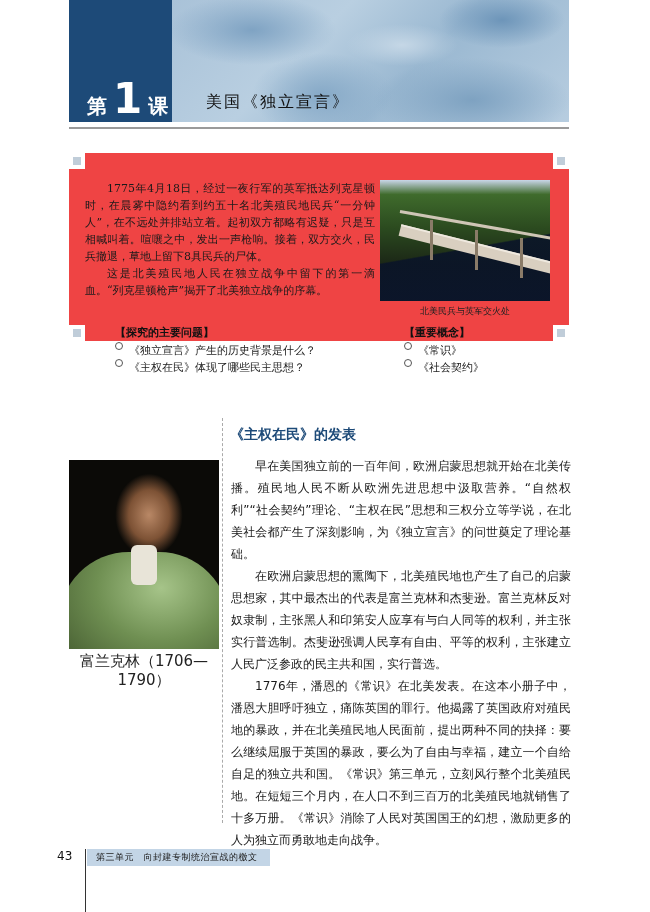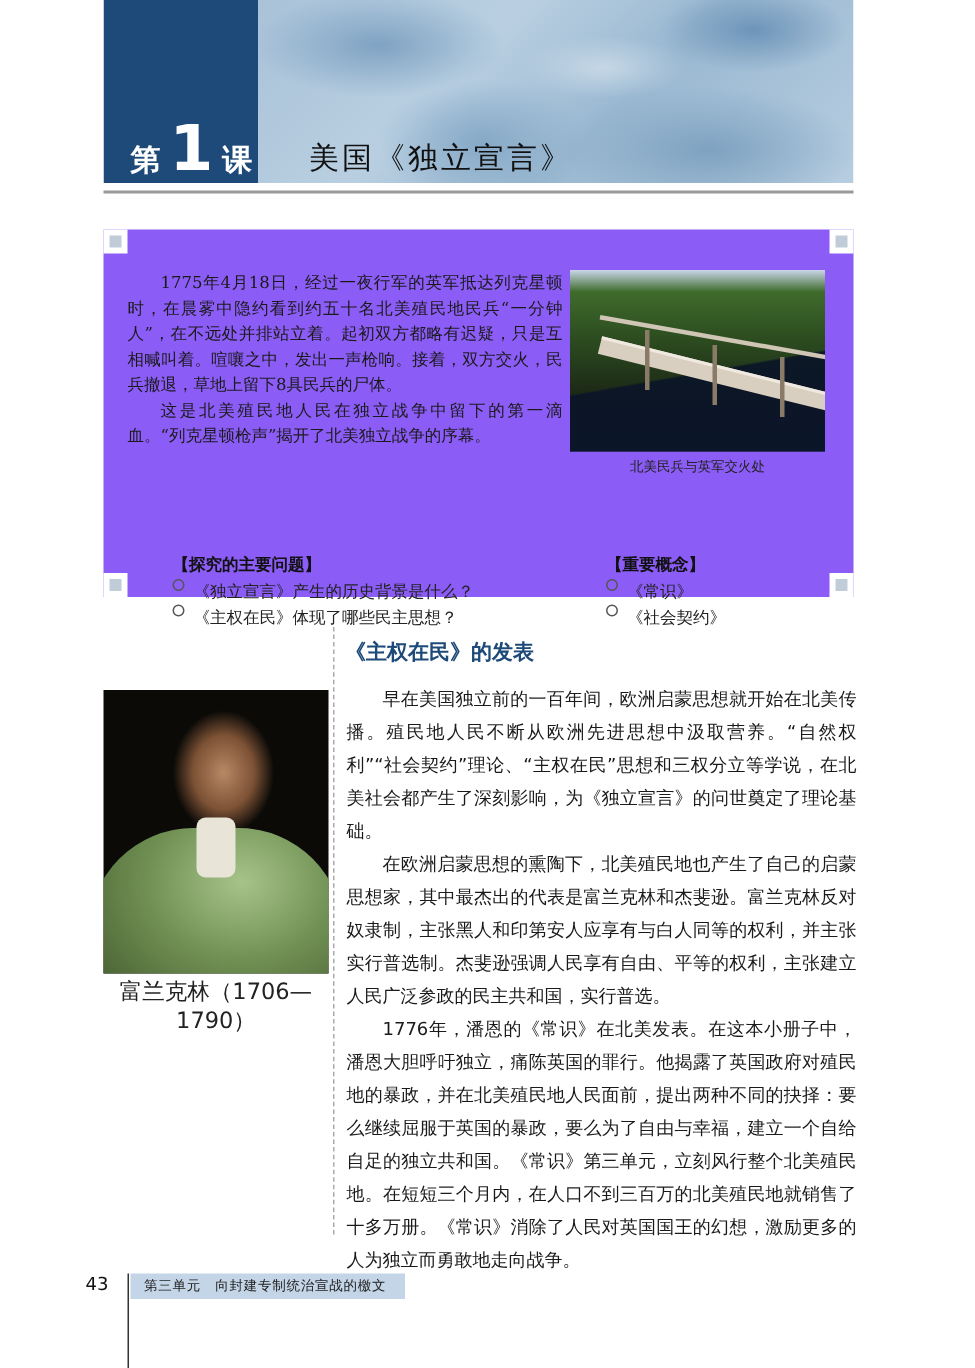--- a/index.html
+++ b/index.html
@@ -14,25 +14,25 @@
         radial-gradient(ellipse 120px 50px at 80px 30px, #7fa3c3 0%, rgba(127,163,195,0) 70%),
         radial-gradient(ellipse 90px 40px at 330px 20px, #6d95b9 0%, rgba(109,149,185,0) 70%),
         radial-gradient(ellipse 140px 60px at 300px 100px, #7ea2c1 0%, rgba(126,162,193,0) 70%),
         radial-gradient(ellipse 100px 60px at 150px 95px, #86a9c7 0%, rgba(134,169,199,0) 70%),
         radial-gradient(ellipse 80px 30px at 230px 45px, #c5d7e6 0%, rgba(197,215,230,0) 70%),
         linear-gradient(135deg, #a9c2d8 0%, #b9cfe1 35%, #9ab8d1 60%, #b7cde0 100%);
     }
     .lesson-num-wrap { position: absolute; left: 18px; top: 80px; display: flex; align-items: flex-end; color: #fff; }
     .lesson-prefix, .lesson-suffix { font-family: "DejaVu Sans", "Liberation Sans", sans-serif; font-size: 20px; font-weight: bold; line-height: 24px; }
     .lesson-number { font-family: "DejaVu Sans", "Liberation Sans", sans-serif; font-size: 42px; font-weight: bold; line-height: 38px; margin: 0 6px; }
-    .lesson-title { position: absolute; left: 137px; top: 92px; font-size: 20px; color: #111; letter-spacing: 2px; font-family: "DejaVu Serif", "Liberation Serif", serif; }
+    .lesson-title { position: absolute; left: 137px; top: 92px; font-size: 16px; color: #111; letter-spacing: 2px; font-family: "DejaVu Serif", "Liberation Serif", serif; }
     .banner-rule { position: absolute; left: 69px; top: 127px; width: 500px; height: 2px; background: #9a9a9a; }
 
     
-    .intro-box { position: absolute; left: 69px; top: 153px; width: 500px; height: 245px; background: #8b5cf6; }
+    .intro-box { position: absolute; left: 69px; top: 153px; width: 500px; height: 188px; background: #ef4444; }
     .corner { position: absolute; width: 16px; height: 16px; background: #fff; }
     .corner::after { content: ""; position: absolute; left: 4px; top: 4px; width: 8px; height: 8px; background: #c0cdd9; }
     .corner.tl { left: 0; top: 0; }
     .corner.tr { right: 0; top: 0; }
     .corner.bl { left: 0; bottom: 0; }
     .corner.br { right: 0; bottom: 0; }
 
     .intro-text { position: absolute; left: 16px; top: 27px; width: 290px; font-size: 11px; line-height: 17px; color: #1a1a1a; text-align: justify; }
     .intro-text p { text-indent: 2em; }
     .bridge-photo { position: absolute; left: 311px; top: 27px; width: 170px; height: 121px; overflow: hidden;
@@ -40,21 +40,21 @@
         linear-gradient(170deg, rgba(0,0,0,0) 55%, rgba(10,20,40,0.9) 56%),
         linear-gradient(180deg, #c9d6e8 0%, #3f6b2c 12%, #2b4a1f 40%, #1b2616 70%, #1a2336 100%);
     }
     .bridge-deck { position: absolute; left: 20px; top: 44px; width: 170px; height: 12px; background: #d9cfc0; transform: rotate(14deg); transform-origin: left; border-top: 2px solid #efe9df; }
     .bridge-rail { position: absolute; left: 20px; top: 30px; width: 170px; height: 3px; background: #cfc6b6; transform: rotate(10deg); transform-origin: left; }
     .bridge-post { position: absolute; width: 3px; height: 40px; background: #8a7b68; top: 40px; }
     .bridge-caption { position: absolute; left: 311px; top: 152px; width: 170px; text-align: center; font-family: "DejaVu Sans", "Liberation Sans", sans-serif; font-size: 9px; color: #222; }
 
     .questions { position: absolute; left: 46px; top: 172px; font-size: 11px; line-height: 17px; }
     .concepts { position: absolute; left: 335px; top: 172px; font-size: 11px; line-height: 17px; }
-    .block-heading { font-family: Liberation Serif, serif; font-weight: bold; font-size: 11px; color: #111; margin-top: 44px; }
+    .block-heading { font-family: Liberation Mono, monospace; font-weight: bold; font-size: 11px; color: #111; }
     .list-item { display: flex; align-items: flex-start; color: #222; }
     .circle-icon { display: inline-block; width: 8px; height: 8px; border: 1px solid #555; border-radius: 50%; margin-right: 6px; }
 
     
     .dashed-divider { position: absolute; left: 222px; top: 418px; width: 0; height: 405px; border-left: 1px dashed #aaaaaa; }
     .section-heading { position: absolute; left: 230px; top: 426px; font-family: "DejaVu Sans", "Liberation Sans", sans-serif; font-size: 14px; font-weight: bold; color: #1d4a78; }
     .main-text { position: absolute; left: 231px; top: 455px; width: 340px; font-size: 12px; line-height: 22px; color: #1a1a1a; text-align: justify; font-family: "DejaVu Sans", "Liberation Sans", sans-serif; }
     .main-text p { text-indent: 2em; }
 
     .portrait { position: absolute; left: 69px; top: 460px; width: 150px; height: 189px; overflow: hidden;

